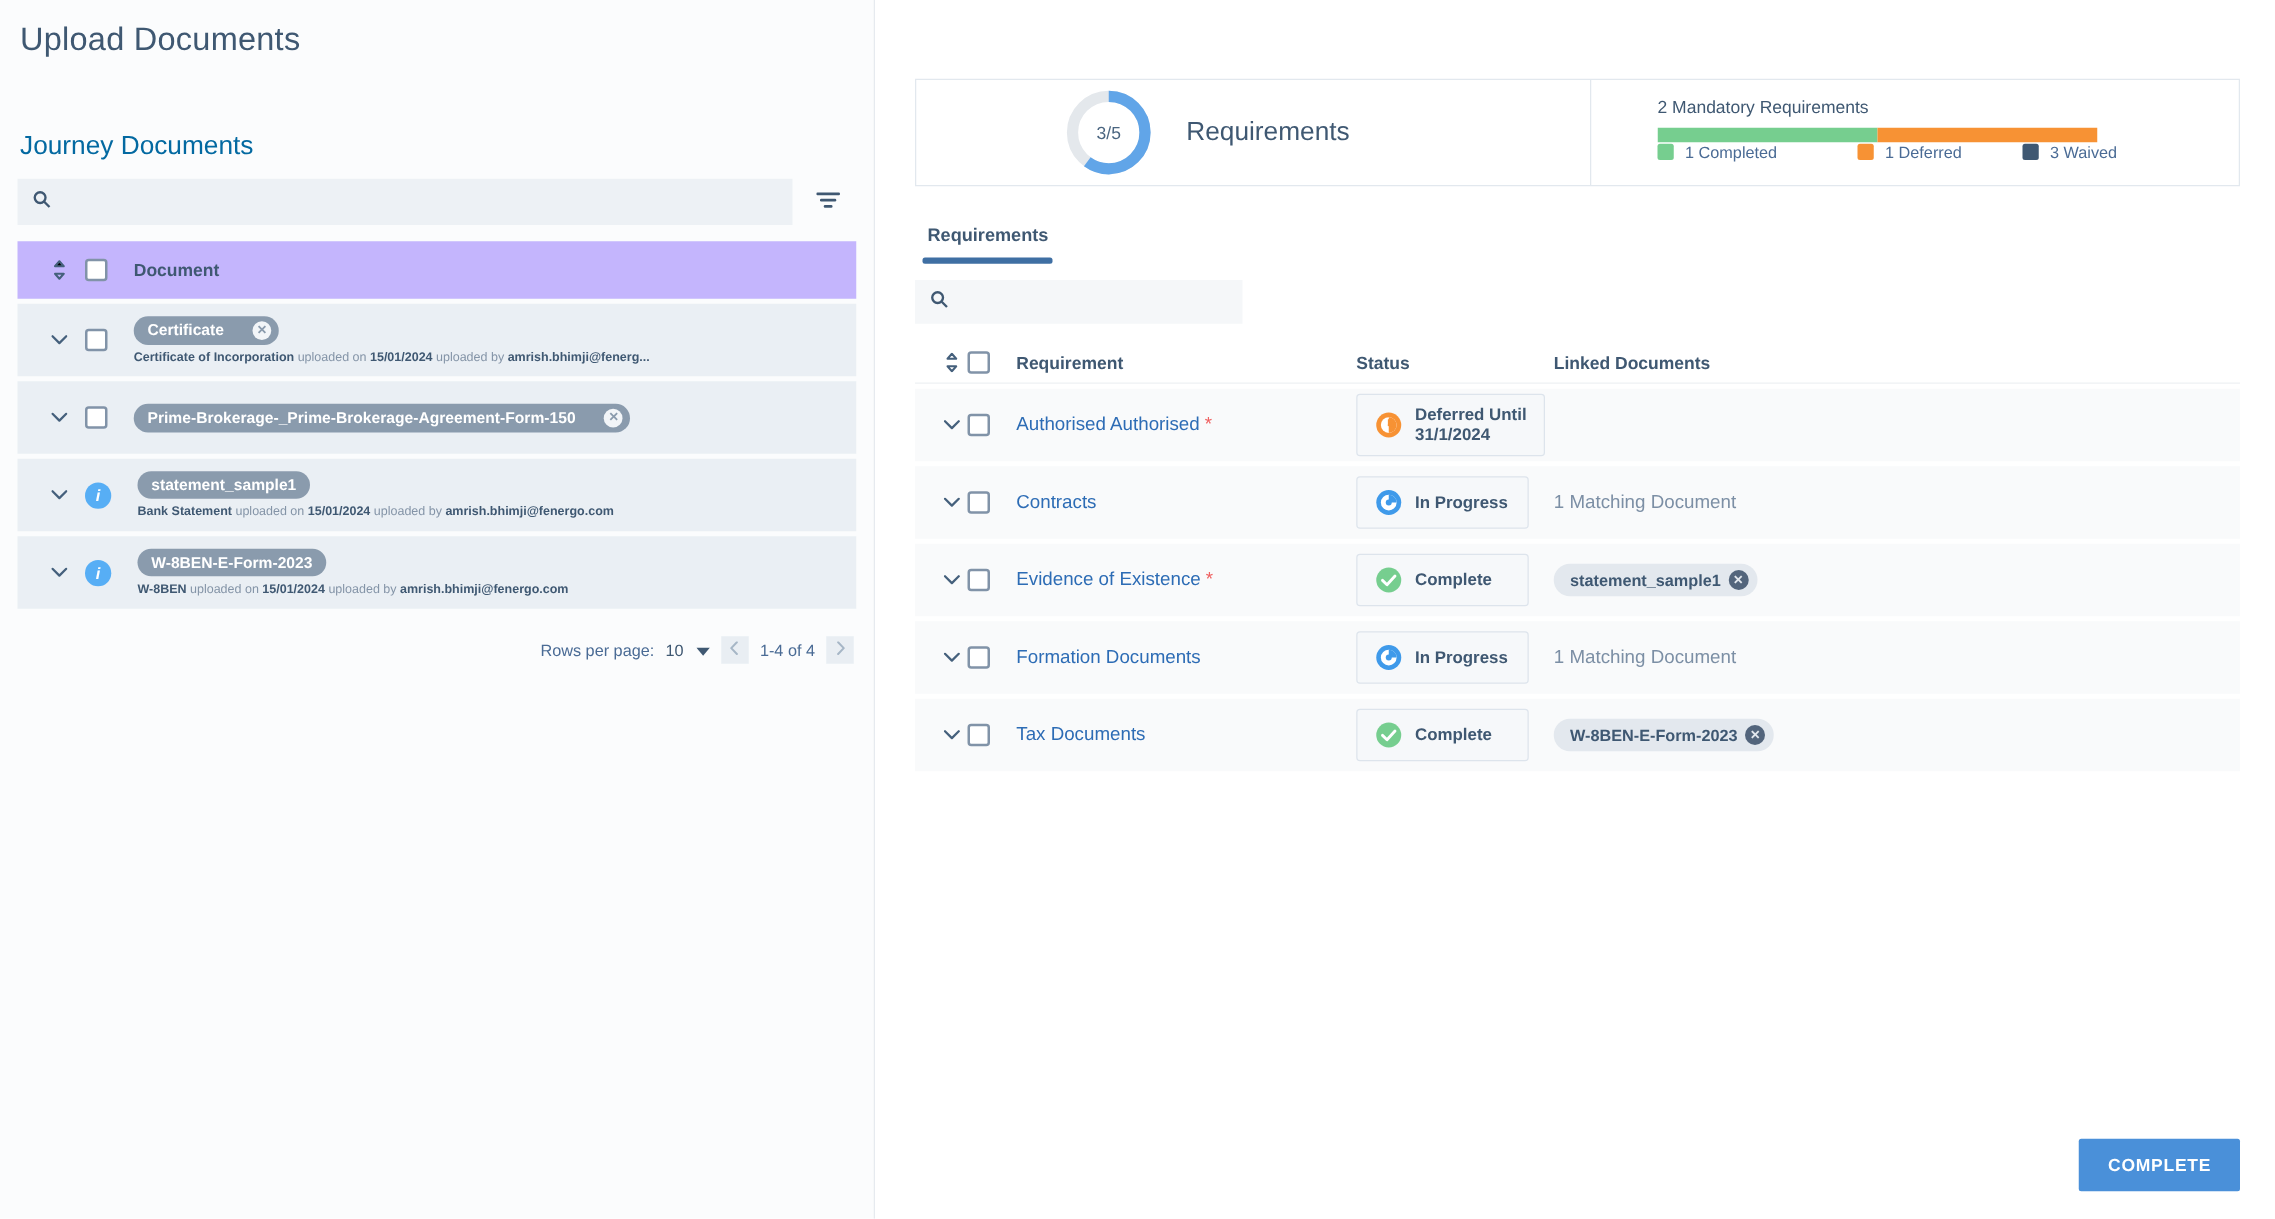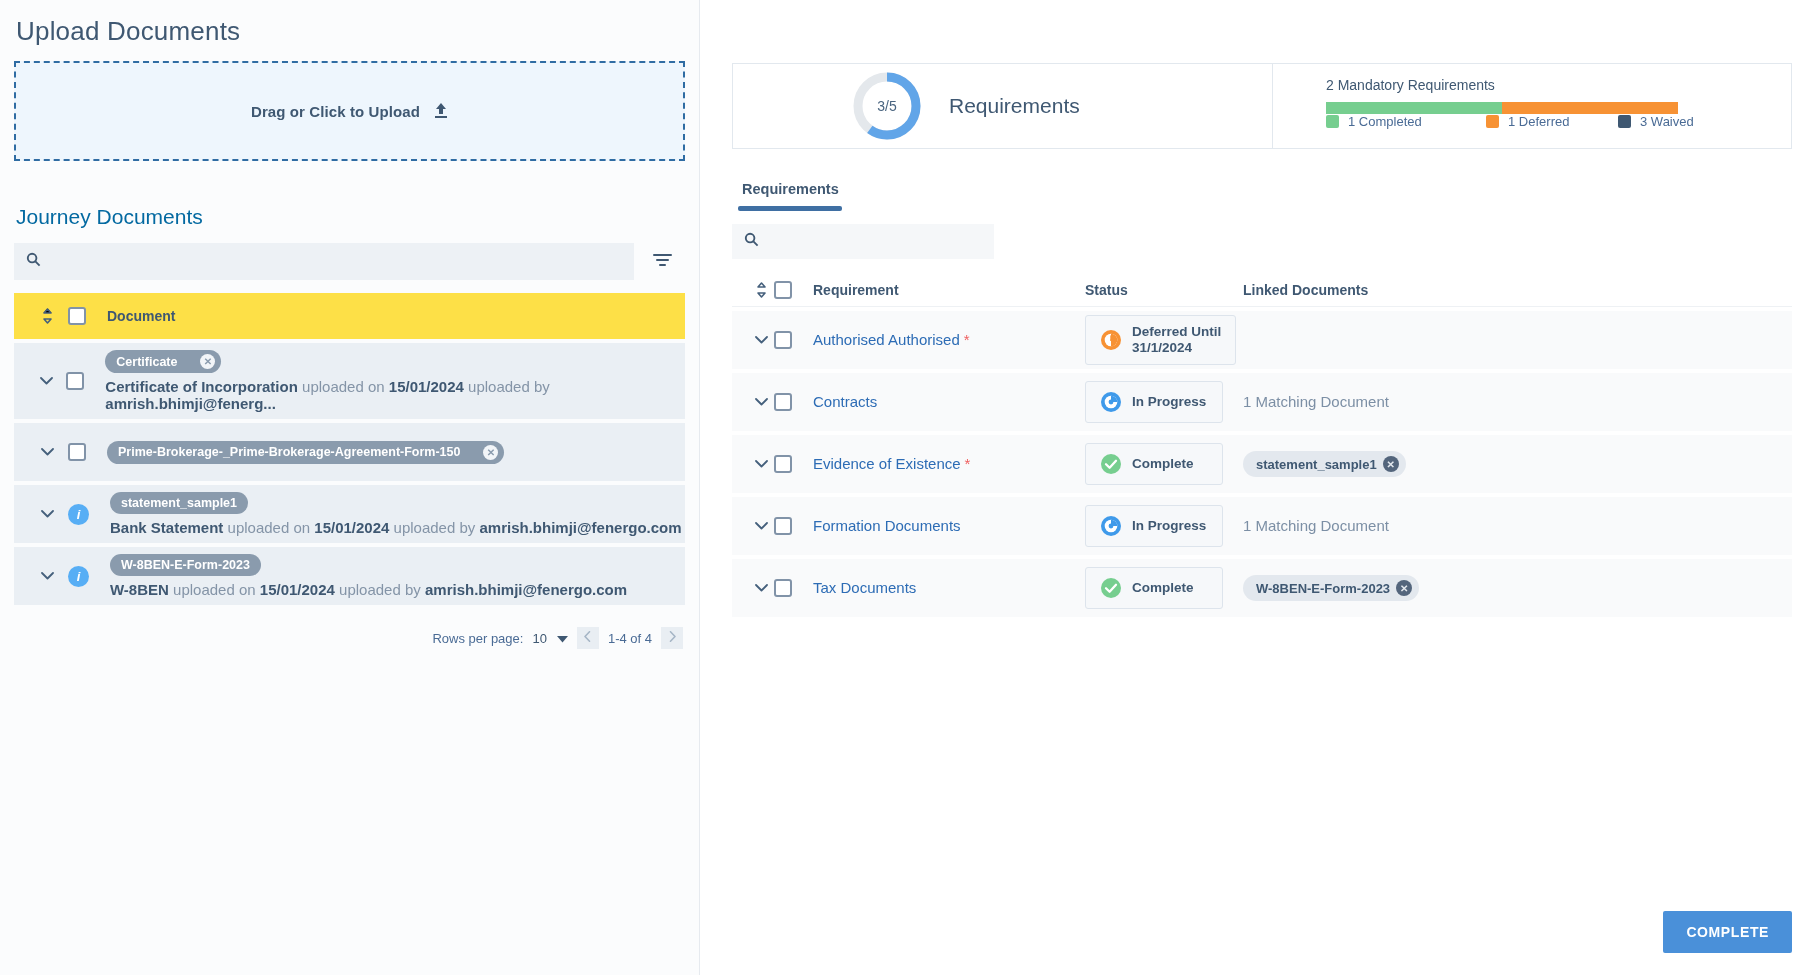--- a/index.html
+++ b/index.html
@@ -52,21 +52,21 @@
     width: 100%; margin-left: 12px;
   }
   .search-box input::placeholder { color: #9aa9ba; }
   .filter-btn {
     width: 36px; height: 36px; display: flex; align-items: center;
     justify-content: center; cursor: pointer; background: transparent; border: none;
   }
 
   .doc-table { margin-top: 13px; }
   .doc-head {
-    height: 46px; background: #fde047; display: flex; align-items: center;
+    height: 46px; background: #c4b5fd; display: flex; align-items: center;
     padding-left: 20px; gap: 0;
   }
   .sort-icon { width: 26px; display: flex; justify-content: center; cursor: pointer; }
   .cb {
     width: 18px; height: 18px; border: 2px solid #8193a8; border-radius: 3px;
     background: #fff; cursor: pointer; flex: 0 0 18px;
   }
   .doc-head .cb { margin-left: 8px; }
   .doc-head-label { font-size: 14px; font-weight: 700; color: #3f5872; margin-left: 21px; }
 
@@ -89,21 +89,21 @@
     font-size: 12.5px; font-weight: 700; padding: 4px 6px 4px 11px; gap: 23px;
     max-width: 420px;
   }
   .chip-x {
     width: 15px; height: 15px; border-radius: 50%; background: #f2f5f8;
     color: #8a9bad; font-size: 10px; font-weight: 700;
     display: flex; align-items: center; justify-content: center; cursor: pointer;
     flex: 0 0 15px;
   }
   .chip.noclose { padding-right: 11px; }
-  .doc-meta { font-size: 15px; color: #8494a7; }
+  .doc-meta { font-size: 10px; color: #8494a7; }
   .doc-meta b { color: #3f5872; font-weight: 700; }
 
   .pager {
     display: flex; align-items: center; justify-content: flex-end;
     gap: 9px; padding: 22px 2px 0 0; font-size: 13px; color: #4a6b95;
   }
   .pager-label { font-weight: 400; }
   .pager-select {
     display: flex; align-items: center; gap: 10px; cursor: pointer;
     font-weight: 400; color: #3f5872;
@@ -201,29 +201,20 @@
 </style>
 </head>
 <body>
 
 <div class="app">
 
   <div class="left-panel">
 
     <div class="page-title">Upload Documents</div>
 
-    <div class="dropzone">
-      <span class="dropzone-label">Drag or Click to Upload</span>
-      <span class="upload-icon">
-        <svg width="14" height="16" viewBox="0 0 14 16">
-          <path d="M7 0 L12 6 L9 6 L9 11 L5 11 L5 6 L2 6 Z" fill="#3f5872"></path>
-          <rect x="1" y="13" width="12" height="2" fill="#3f5872"></rect>
-        </svg>
-      </span>
-    </div>
 
     <div class="section-title">Journey Documents</div>
 
     <div class="search-bar-row">
       <div class="search-box">
         <span>
           <svg width="15" height="15" viewBox="0 0 16 16">
             <circle cx="6.5" cy="6.5" r="4.6" fill="none" stroke="#3f5872" stroke-width="2"></circle>
             <line x1="10" y1="10" x2="14.5" y2="14.5" stroke="#3f5872" stroke-width="2"></line>
           </svg>

